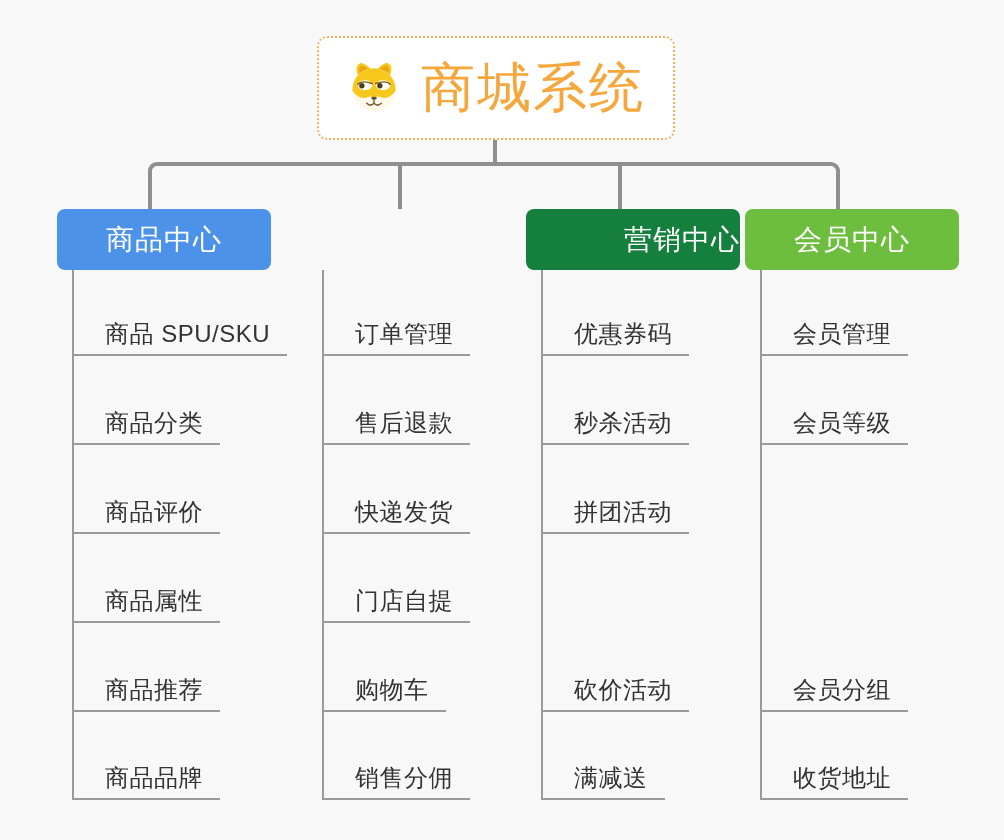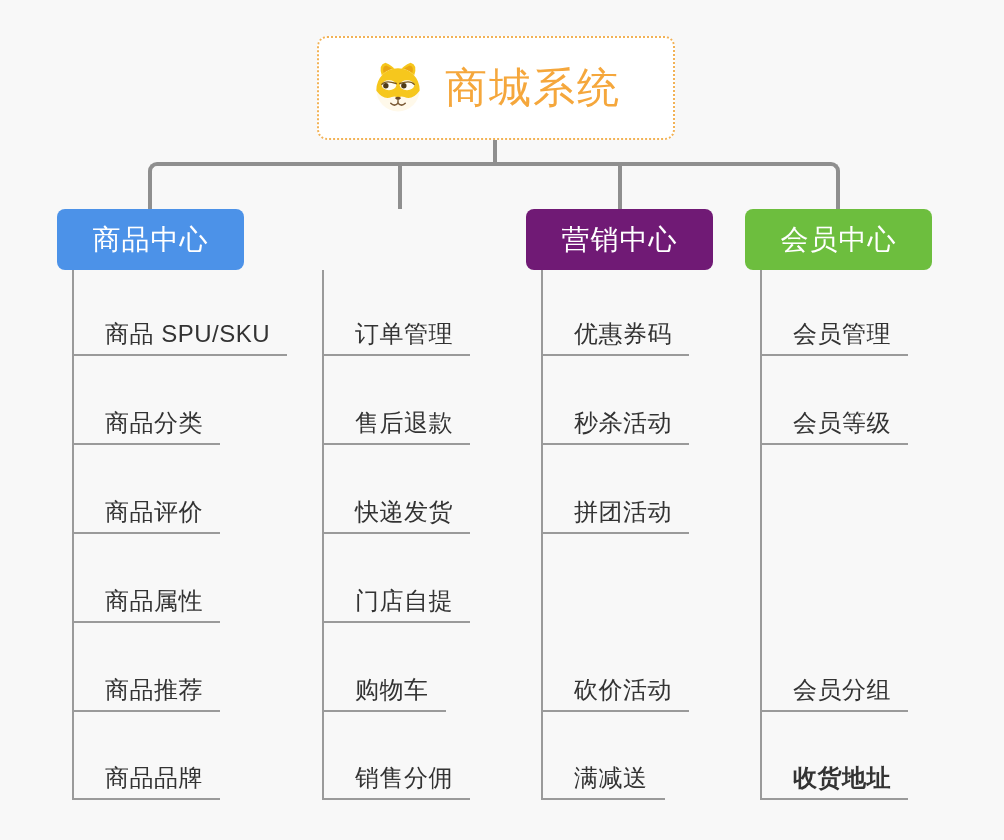--- a/index.html
+++ b/index.html
@@ -27,21 +27,21 @@
     border:2px dotted #F2B256;
     border-radius:10px;
     display:flex;
     align-items:center;
     justify-content:center;
     gap:20px;
   }
   .dog-icon{width:54px;height:54px;display:inline-block;flex:0 0 auto;}
   .dog-icon svg{width:100%;height:100%;display:block;}
   .root-title{
-    font-size:42px;
+    font-size:54px;
     font-weight:500;
     letter-spacing:2px;
     color:#F5A73C;
     white-space:nowrap;
   }
   
   .conn{position:absolute;}
   .conn.stub{left:493px;top:140px;width:4px;height:26px;background:var(--conn);}
   .conn.corner-l{
     left:148px;top:162px;width:130px;height:47px;
@@ -57,21 +57,21 @@
     border-top-right-radius:9px;
   }
   .conn.drop{top:164px;width:4px;height:45px;background:var(--conn);}
   .conn.d2{left:398px;}
   .conn.d3{left:618px;}
   
   .branch{position:absolute;top:0;width:260px;height:840px;}
   .branch-header{
     position:absolute;
     left:0;top:209px;
-    width:187px;height:61px;
+    width:214px;height:61px;
     border-radius:8px;
     display:flex;align-items:center;justify-content:center;
     cursor:pointer;
   }
   .branch-label{
     color:#FFFFFF;
     font-size:28px;
     letter-spacing:1px;
     white-space:nowrap;
   }
@@ -150,34 +150,34 @@
       <div class="branch" style="left: 307px;">
     <div class="spine"></div>
   <div class="branch-item" style="top: 319px;">订单管理</div>
         <div class="branch-item" style="top: 408px;">售后退款</div>
         <div class="branch-item" style="top: 497px;">快递发货</div>
         <div class="branch-item" style="top: 586px;">门店自提</div>
         <div class="branch-item" style="top: 675px;">购物车</div>
         <div class="branch-item" style="top: 763px;">销售分佣</div>
       </div>
       <div class="branch" style="left: 526px;">
-    <div class="branch-header" style="background: #701a75;">
+    <div class="branch-header" style="background: #15803d; justify-content: flex-end;">
       <span class="branch-label">营销中心</span>
     </div>
     <div class="spine"></div>
   <div class="branch-item" style="top: 319px;">优惠券码</div>
         <div class="branch-item" style="top: 408px;">秒杀活动</div>
         <div class="branch-item" style="top: 497px;">拼团活动</div>
         <div class="branch-item" style="top: 675px;">砍价活动</div>
         <div class="branch-item" style="top: 763px;">满减送</div>
       </div>
       <div class="branch" style="left: 745px;">
     <div class="branch-header" style="background: rgb(109, 190, 62);">
       <span class="branch-label">会员中心</span>
     </div>
     <div class="spine"></div>
   <div class="branch-item" style="top: 319px;">会员管理</div>
         <div class="branch-item" style="top: 408px;">会员等级</div>
         <div class="branch-item" style="top: 675px;">会员分组</div>
-        <div class="branch-item" style="top: 763px; font-weight: bold;">收货地址</div>
+        <div class="branch-item" style="top: 763px;">收货地址</div>
       </div>
     </div>
 </div>
 
 </body></html>

